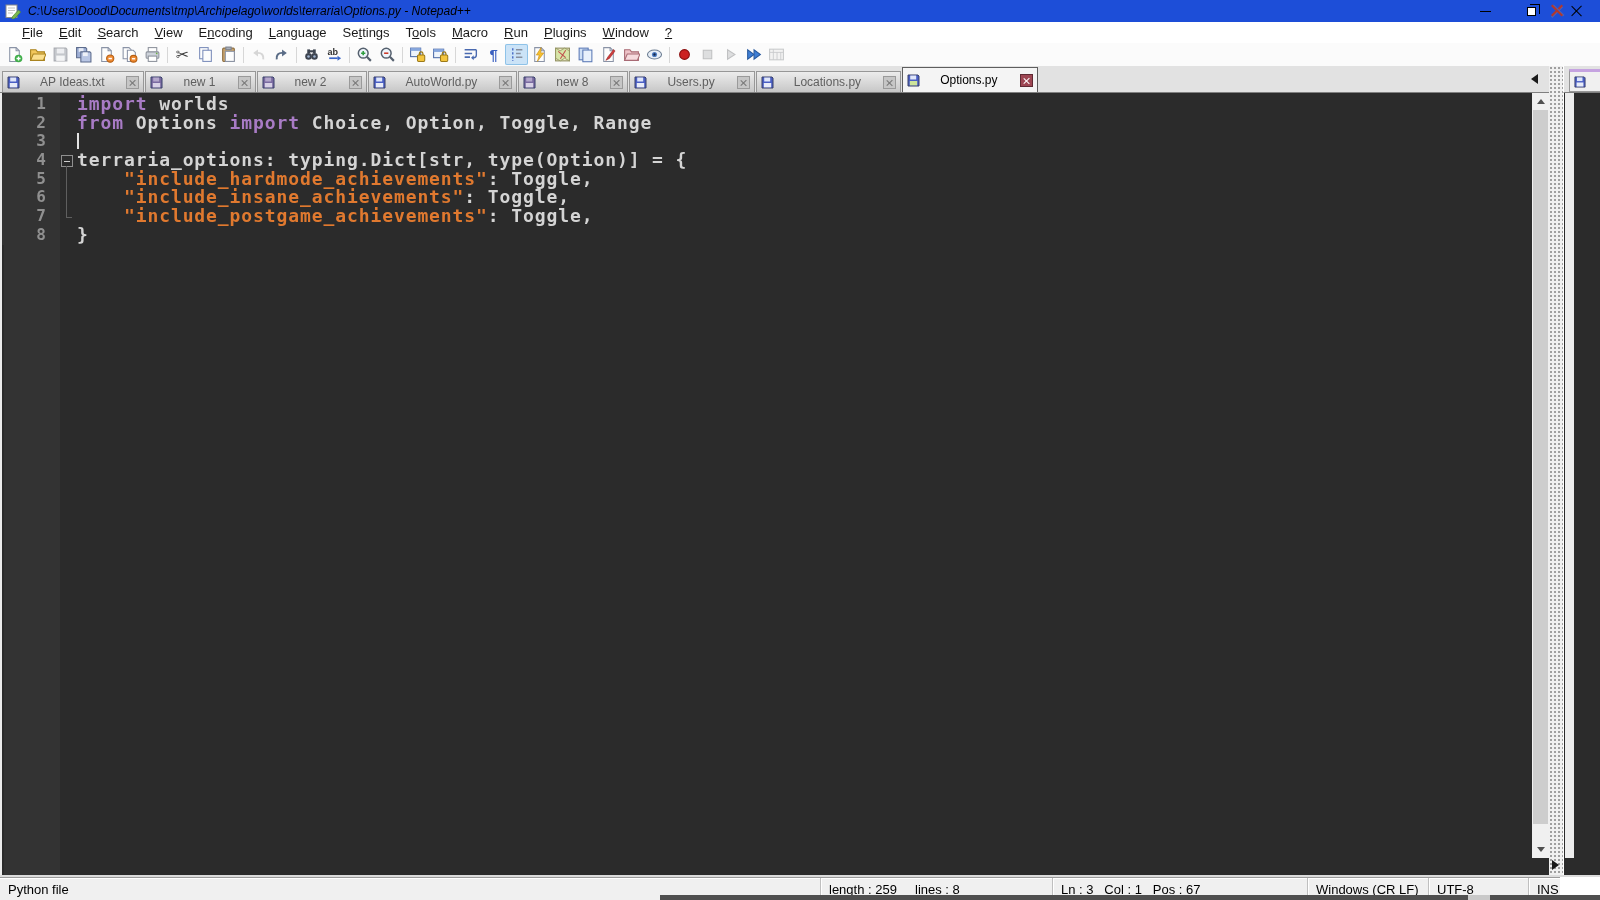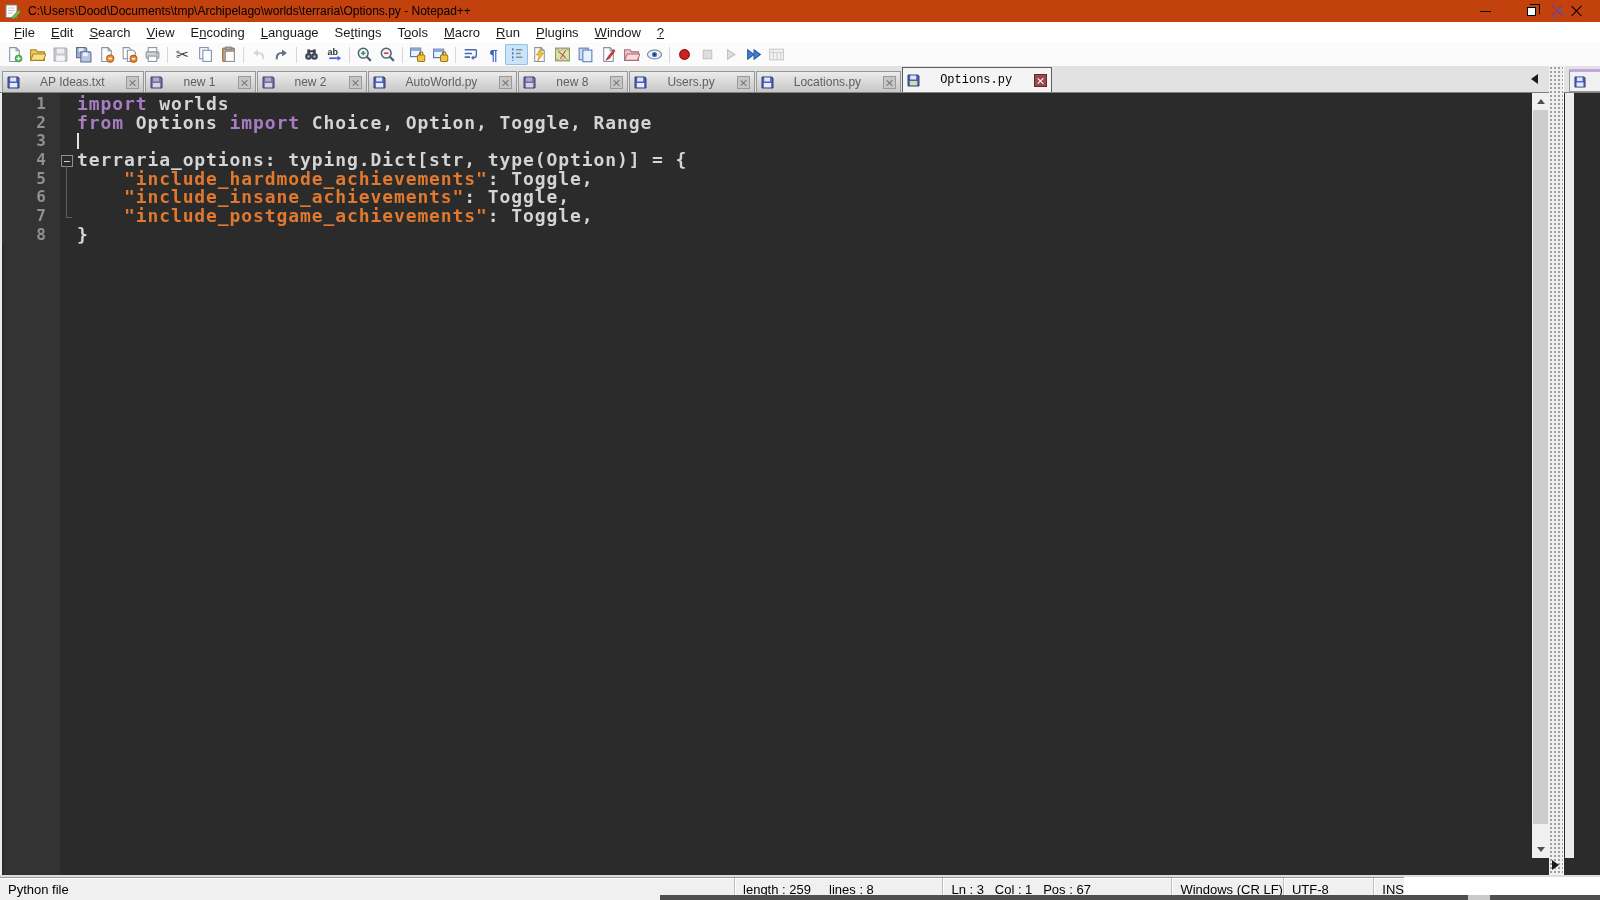--- a/index.html
+++ b/index.html
@@ -1,37 +1,37 @@
 <!DOCTYPE html>
 <html><head>
 <meta charset="utf-8">
 <style>
   * { margin:0; padding:0; box-sizing:border-box; }
   html,body { width:1600px; height:900px; overflow:hidden; background:#fff;
               font-family:"Liberation Sans", sans-serif; position:relative; }
 
   
-  .titlebar { position:absolute; top:0; left:0; width:1600px; height:22px; background:#c2410c;
-              display:flex; align-items:center; }
+  .titlebar { position:absolute; top:0; left:0; width:1600px; height:22px; background:#1d4ed8;
+              display:flex; align-items:center;font-style:italic; }
   .app-icon { width:16px; height:16px; margin-left:5px; }
   .title-text { font-size:12px; color:#000; margin-left:7px; white-space:pre; }
   .win-controls { position:absolute; right:0; top:0; height:22px; display:flex; }
   .win-btn { width:46px; height:22px; display:flex; align-items:center; justify-content:center; }
   .glyph-min { width:11px; height:0; border-top:1px solid #000; }
   .glyph-restore { width:9px; height:9px; border:1px solid #000; position:relative; background:#fff; }
   .glyph-restore::before { content:""; position:absolute; left:2px; top:-4px; width:9px; height:9px;
                            border:1px solid #000; border-left:none; border-bottom:none; }
   .glyph-close { position:relative; width:12px; height:12px; }
   .glyph-close::before,.glyph-close::after { content:""; position:absolute; left:5px; top:-1px;
       width:1.4px; height:14px; background:#000; }
   .glyph-close::before { transform:rotate(45deg); } .glyph-close::after { transform:rotate(-45deg); }
 
   
   .menubar { position:absolute; top:22px; left:0; width:1600px; height:21px; background:#fff;
-             display:flex; align-items:center; font-size:13px; color:#1a1a1a; padding-left:6px; }
+             display:flex; align-items:center; font-size:13px; color:#1a1a1a; padding-left:14px; }
   .menu-item { padding:2px 8px; white-space:pre; }
   .menu-close-x { position:absolute; right:36px; top:3px; width:14px; height:14px; }
   .menu-close-x::before,.menu-close-x::after { content:""; position:absolute; left:6px; top:0;
       width:2px; height:15px; background:#b3372c; box-shadow:1px 1px 0 #4d62b8; }
   .menu-close-x::before { transform:rotate(45deg); } .menu-close-x::after { transform:rotate(-45deg); }
 
   
   .toolbar { position:absolute; top:43px; left:0; width:1600px; height:23px; background:#fbfbfb;
              display:flex; align-items:center; padding-left:3px; }
   .tb-btn { width:23px; height:21px; display:flex; align-items:center; justify-content:center;
@@ -39,21 +39,21 @@
   .tb-btn.active { background:#cbe3f7; box-shadow:0 0 0 1px #8ec2e8 inset; }
   .tb-btn.disabled { opacity:.55; filter:grayscale(70%); }
   .tb-sep { width:1px; height:16px; background:#d7d7d7; margin:0 3px; flex:0 0 auto; }
 
   
   .tabbar { position:absolute; top:66px; left:0; width:1549px; height:27px; background:#e2e2e2;
             display:flex; align-items:flex-end; padding-left:2px; border-bottom:1px solid #808080; }
   .tab { height:21px; display:flex; align-items:center; padding:0 4px; margin-right:1px;
          background:linear-gradient(#ececec,#c7c7c7); border:1px solid #979797; border-bottom:none;
          font-size:12px; color:#5f5f5f; white-space:nowrap; }
-  .tab.active { height:25px; background:#f4f4f4; color:#000; border-color:#5e5e5e;font-family:Liberation Mono, monospace; }
+  .tab.active { height:25px; background:#f4f4f4; color:#000; border-color:#5e5e5e; }
   .tab-label { margin:0 20px; }
   .tab-close { position:relative; width:13px; height:13px; background:#c6c6c6;
                border:1px solid #9a9a9a; margin-left:2px; }
   .tab-close::before,.tab-close::after { content:""; position:absolute; left:5px; top:2px;
       width:1.4px; height:8px; background:#777; }
   .tab-close::before { transform:rotate(45deg); } .tab-close::after { transform:rotate(-45deg); }
   .tab.active .tab-close { background:#9e4653; border-color:#5f2a33; }
   .tab.active .tab-close::before,.tab.active .tab-close::after { background:#fff; }
   .tab-scroll-left { position:absolute; left:1531px; top:74px; width:0; height:0;
       border-top:5px solid transparent; border-bottom:5px solid transparent; border-right:7px solid #1a1a1a; }
@@ -93,21 +93,21 @@
   .sliver-tabbar { position:relative; height:27px; background:#e2e2e2; border-bottom:1px solid #808080;
                    border-left:1px solid #fff; }
   .sliver-tab { position:absolute; left:5px; bottom:0; width:40px; height:23px; background:#f0f0f0;
                 border:1px solid #979797; border-top:3px solid #c5a3e0; display:flex; align-items:center; padding-left:4px; }
   .sliver-editor { position:absolute; left:0; top:27px; width:37px; height:782px; background:#2b2b2b;
                    border-left:1px solid #fff; }
   .sliver-scroll { position:absolute; left:1px; top:0; width:9px; height:765px; background:#ededed; }
 
   
   .pre-status { position:absolute; left:0; top:875px; width:1600px; height:2px; background:#dcdcdc; }
-  .statusbar { position:absolute; left:0; top:877px; width:1404px; height:23px; background:#f0f0f0;
+  .statusbar { position:absolute; left:0; top:877px; width:1560px; height:23px; background:#f0f0f0;
                border-top:1px solid #9a9a9a; box-shadow:inset 0 1px 0 #fff; display:flex;
                font-size:13px; color:#000; align-items:center; }
   .seg { height:100%; display:flex; align-items:center; padding-left:8px; white-space:pre; }
   .seg + .seg { border-left:1px solid #bfbfbf; box-shadow:inset 1px 0 0 #fff; }
   .seg-0 { width:820px; } .seg-1 { width:232px; } .seg-2 { width:255px; }
   .seg-3 { width:121px; } .seg-4 { width:100px; } .seg-5 { flex:1; }
   .taskbar-edge { position:absolute; left:660px; top:895px; width:940px; height:5px; background:#4f4f4f; }
   .taskbar-gap { position:absolute; left:1468px; top:895px; width:22px; height:5px; background:#c9c9c9; }
 </style>
 </head>

